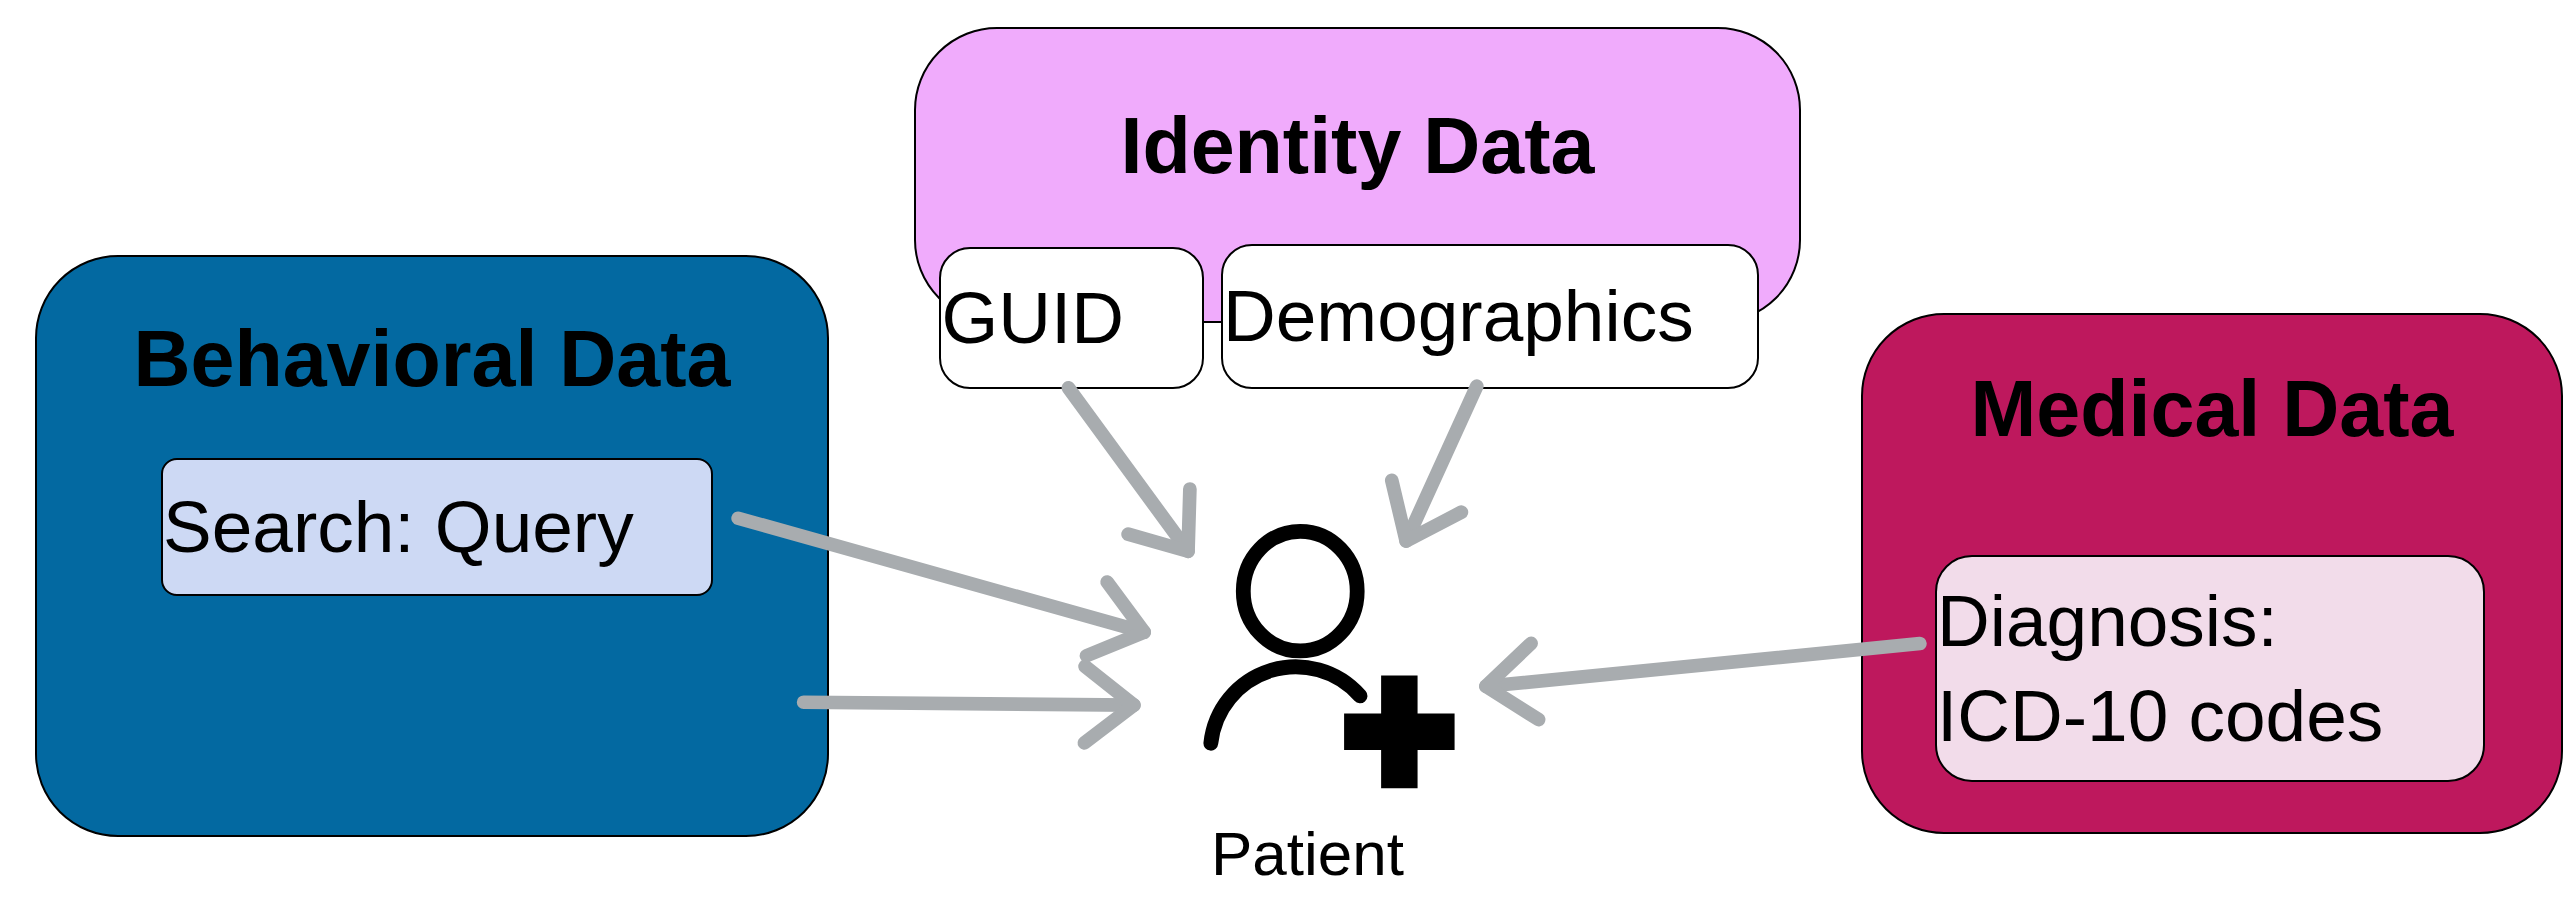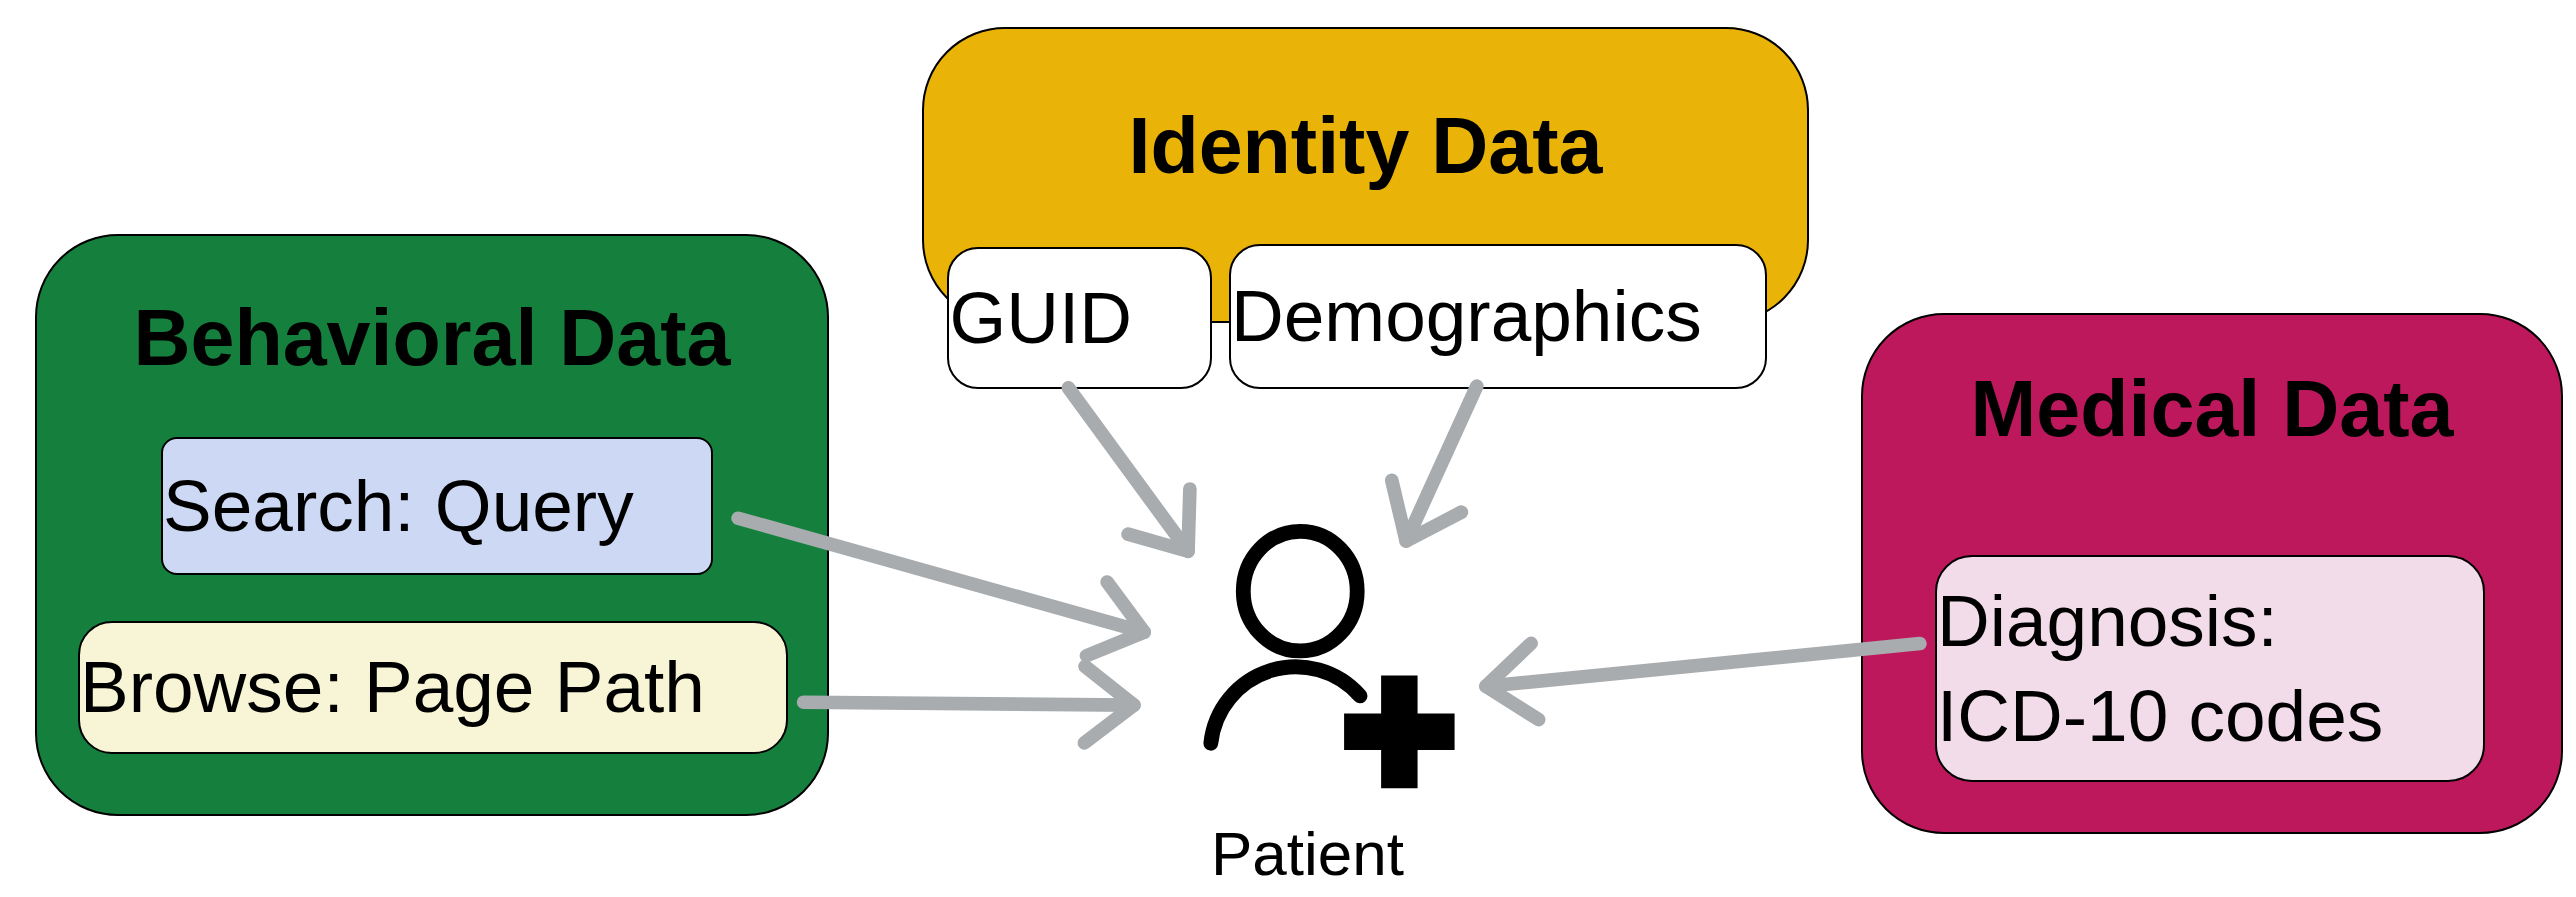--- a/index.html
+++ b/index.html
@@ -11,22 +11,22 @@
     background: #ffffff;
     font-family: "Liberation Sans", sans-serif;
     color: #000000;
     overflow: hidden;
   }
   .group {
     position: absolute;
     border: 2.8px solid #000000;
     border-radius: 83px;
   }
-  .group-behavioral { left: 35px;   top: 234px; width: 794px; height: 582px; background: #15803d; }
-  .group-identity   { left: 914px; top: 27px;  width: 887px; height: 296px;  background: #eab308; margin-left: 8px; }
+  .group-behavioral { left: 35px;   top: 255px; width: 794px; height: 582px; background: #0369a1; }
+  .group-identity   { left: 914px; top: 27px;  width: 887px; height: 296px;  background: #f0abfc; }
   .group-medical    { left: 1861px; top: 313px; width: 702px; height: 521px;  background: #be185d; }
 
   .group-title {
     position: absolute; left: 0; right: 0;
     text-align: center;
     font-weight: bold;
     font-size: 79px;
     line-height: 94px;
     color: #000000;
     white-space: nowrap;
@@ -71,23 +71,20 @@
 </head>
 <body>
 
 <div class="canvas">
 
   <section class="group group-behavioral">
     <div class="group-title">Behavioral Data</div>
     <div class="item item-search">
       <span>Search: Query</span>
     </div>
-    <div class="item item-browse">
-      <span>Browse: Page Path</span>
-    </div>
   </section>
 
   <section class="group group-identity">
     <div class="group-title">Identity Data</div>
     <div class="item item-guid">
       <span>GUID</span>
     </div>
     <div class="item item-demographics">
       <span>Demographics</span>
     </div>

